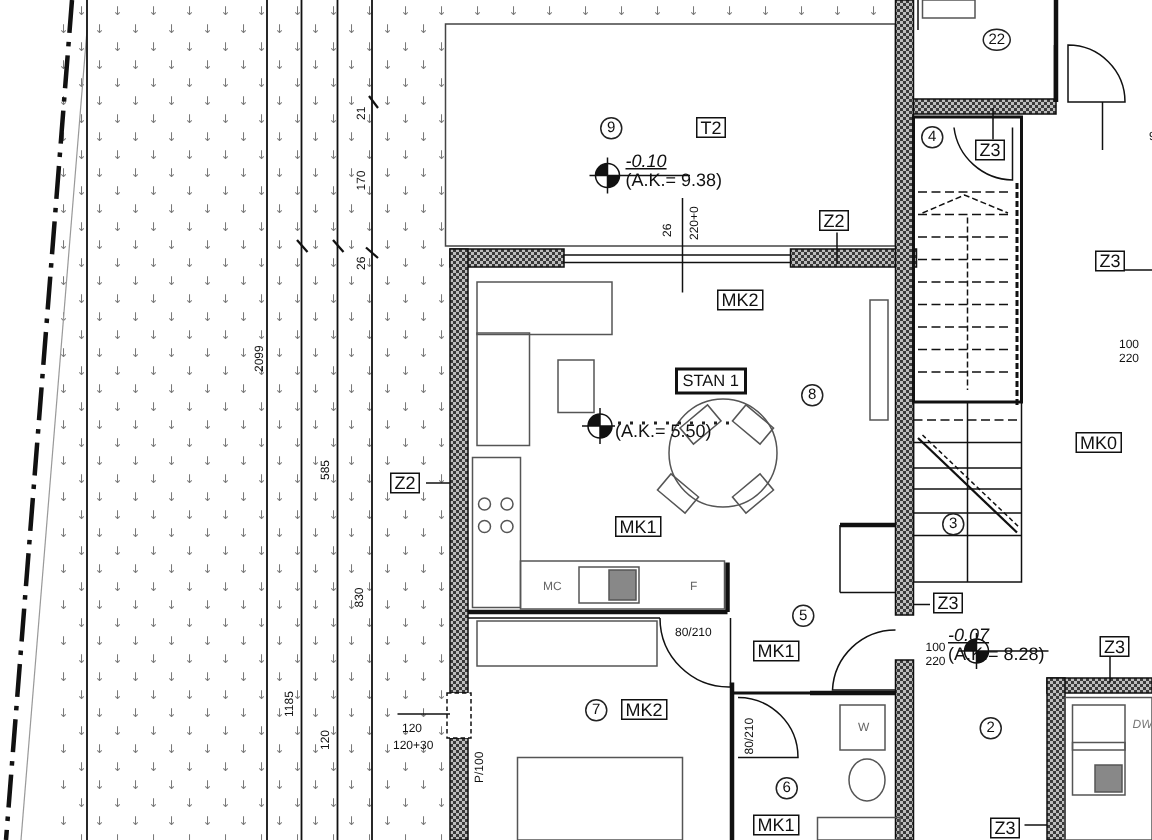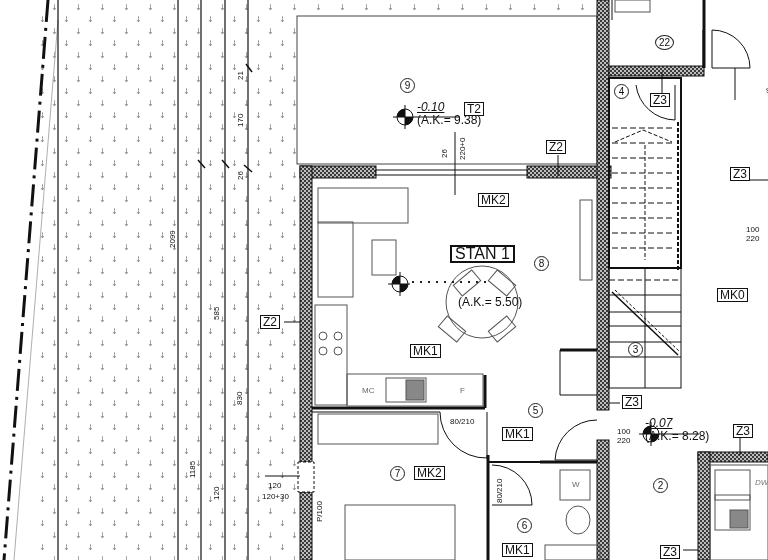--- a/index.html
+++ b/index.html
@@ -190,28 +190,28 @@
     <line x1="609" y1="403" x2="620" y2="403"></line>
     <line x1="740" y1="435" x2="740" y2="455"></line>
     <line x1="683" y1="550" x2="698" y2="550"></line>
     <line x1="737" y1="180" x2="768" y2="180"></line>
     <line x1="735" y1="68" x2="735" y2="100"></line>
     <line x1="265" y1="476" x2="300" y2="476"></line>
   </g>
 </svg>
 
 <div class="lbl circ" style="left:400px;top:78px;">9</div>
-<div class="lbl box" style="left:464px;top:78px;margin-top:24px;">T2</div>
+<div class="lbl box" style="left:464px;top:78px;">T2</div>
 <div class="lbl elev" style="left:417px;top:101px;"><span class="u">-0.10</span><br><span>(A.K.= 9.38)</span></div>
 
 <div class="lbl box" style="left:546px;top:140px;">Z2</div>
 <div class="lbl box" style="left:478px;top:193px;">MK2</div>
-<div class="lbl box" style="left:450px;top:245px;font-size:16px;padding:1px 3px;border-width:2px;">STAN 1</div>
+<div class="lbl box" style="left:450px;top:245px;font-size:11px;padding:1px 3px;border-width:2px;">STAN 1</div>
 <div class="lbl circ" style="left:534px;top:256px;">8</div>
-<div class="lbl elev" style="left:410px;top:296px;margin-left:48px;">(A.K.= 5.50)</div>
+<div class="lbl elev" style="left:410px;top:281px;">(A.K.= 5.50)</div>
 <div class="lbl box" style="left:410px;top:344px;">MK1</div>
 <div class="lbl box" style="left:260px;top:315px;">Z2</div>
 
 <div class="lbl small" style="left:362px;top:386px;color:#666;">MC</div>
 <div class="lbl small" style="left:460px;top:386px;color:#666;">F</div>
 
 <div class="lbl circ" style="left:528px;top:403px;">5</div>
 <div class="lbl box" style="left:502px;top:427px;">MK1</div>
 <div class="lbl small" style="left:450px;top:417px;">80/210</div>
 
@@ -219,30 +219,30 @@
 <div class="lbl box" style="left:414px;top:466px;">MK2</div>
 
 <div class="lbl circ" style="left:517px;top:518px;">6</div>
 <div class="lbl box" style="left:502px;top:543px;">MK1</div>
 <div class="lbl small rot" style="left:495px;top:503px;">80/210</div>
 <div class="lbl small" style="left:572px;top:480px;color:#666;">W</div>
 
 <div class="lbl circ" style="left:614px;top:84px;">4</div>
 <div class="lbl box" style="left:650px;top:93px;">Z3</div>
 <div class="lbl circ" style="left:628px;top:342px;">3</div>
-<div class="lbl circ" style="left:655px;top:35px;width:17px;">22</div>
+<div class="lbl circ" style="left:655px;top:19px;width:17px;">22</div>
 <div class="lbl small" style="left:766px;top:86px;">90/25</div>
 
 <div class="lbl box" style="left:730px;top:167px;">Z3</div>
 <div class="lbl small" style="left:746px;top:225px;text-align:center;"><span>100</span><br><span>220</span></div>
 <div class="lbl box" style="left:717px;top:288px;">MK0</div>
 
 <div class="lbl box" style="left:622px;top:395px;">Z3</div>
 <div class="lbl small" style="left:617px;top:427px;text-align:center;"><span>100</span><br><span>220</span></div>
-<div class="lbl elev" style="left:645px;top:417px;"><span class="u">-0.07</span><br><span>(A.K.= 8.28)</span></div>
+<div class="lbl elev" style="left:632px;top:417px;"><span class="u">-0.07</span><br><span>(A.K.= 8.28)</span></div>
 <div class="lbl box" style="left:733px;top:424px;">Z3</div>
 <div class="lbl circ" style="left:653px;top:478px;">2</div>
 <div class="lbl box" style="left:660px;top:545px;">Z3</div>
 <div class="lbl small" style="left:755px;top:478px;color:#777;font-style:italic;">DW</div>
 
 <div class="lbl small rot" style="left:236px;top:80px;">21</div>
 <div class="lbl small rot" style="left:236px;top:127px;">170</div>
 <div class="lbl small rot" style="left:236px;top:180px;">26</div>
 <div class="lbl small rot" style="left:168px;top:248px;">2099</div>
 <div class="lbl small rot" style="left:212px;top:320px;">585</div>

